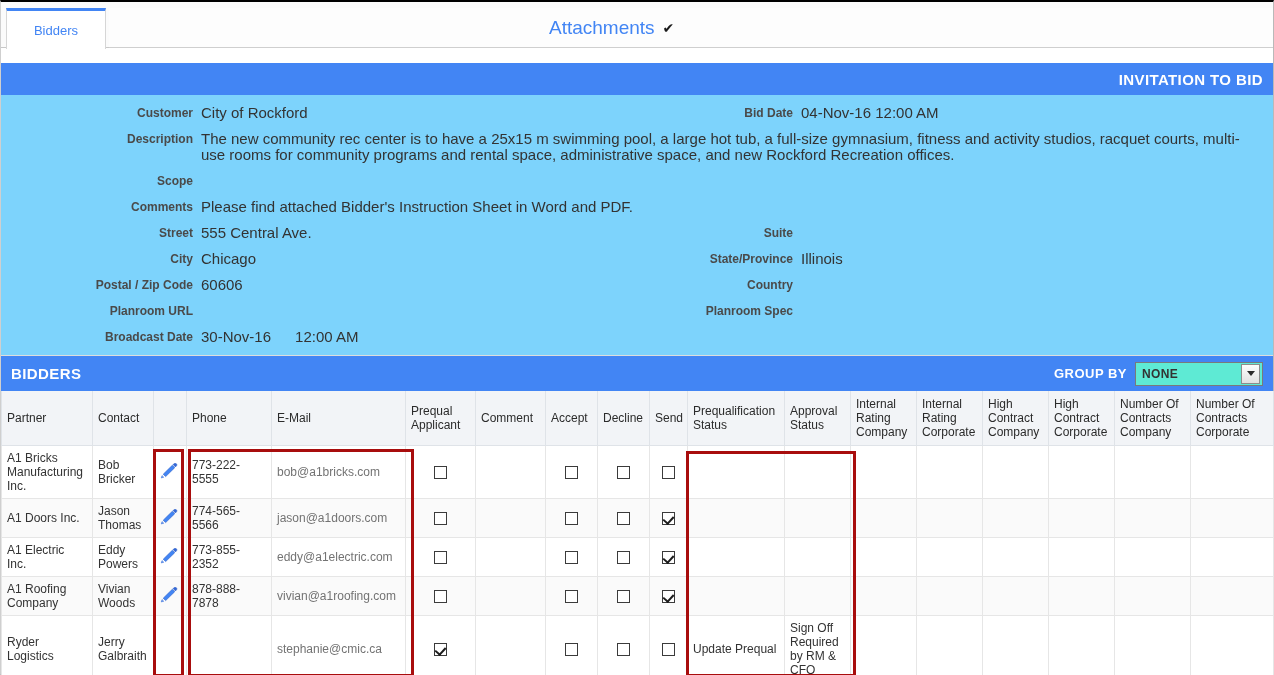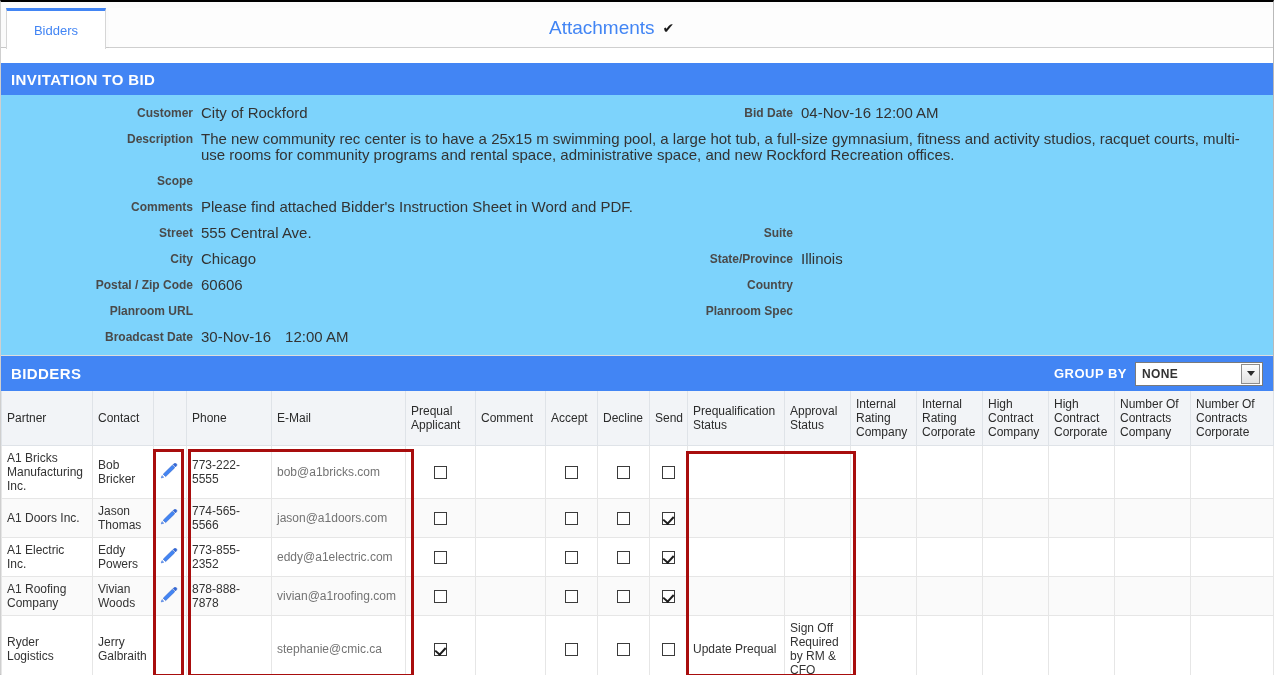--- a/index.html
+++ b/index.html
@@ -72,28 +72,29 @@
   
   .section-bar {
     background: #4285f4;
     color: #ffffff;
     height: 32px;
     display: flex; align-items: center;
     padding: 0 10px;
     box-sizing: border-box;
     font-weight: bold;
     letter-spacing: .4px;
+    justify-content: flex-end;
   }
   .section-bar .title { font-size: 15px; }
   .bidders-bar { justify-content: space-between; height: 35px; }
   .groupby-wrap { display: flex; align-items: center; gap: 8px; }
   .groupby-label { font-size: 13px; font-weight: bold; letter-spacing: .5px; }
   .groupby-select {
     width: 128px; height: 24px;
-    background: #ffffff;
+    background: #5eead4;
     border: 1px solid #7a7a7a;
     display: flex; align-items: center;
     box-sizing: border-box;
     position: relative;
   }
   .groupby-value {
     color: #333333; font-size: 12px;
     padding-left: 6px; flex: 1;
     font-family: "Liberation Sans", sans-serif;
   }
@@ -124,21 +125,21 @@
   .flabel {
     font-size: 12px; color: #4a4a4a; font-weight: bold;
     text-align: right; padding-right: 8px;
     white-space: nowrap; line-height: 16px;
   }
   .fvalue { font-size: 15px; color: #333333; line-height: 16px; }
   .lw-left  { width: 192px; }
   .lw-right { width: 192px; }
   .vw-left  { width: 400px; }
   .desc-value { width: 1060px; }
-  .bcast-val { display: flex; gap: 14px; align-items: flex-end; }
+  .bcast-val { display: flex; gap: 24px; align-items: flex-end; }
 
   
   .grid { width: 100%; border-collapse: collapse; table-layout: fixed; }
   .grid th {
     background: #f2f4f7;
     border: 1px solid #dfe3e8;
     border-top: none;
     font-size: 12px; font-weight: normal;
     color: #2b2b2b;
     text-align: left;

